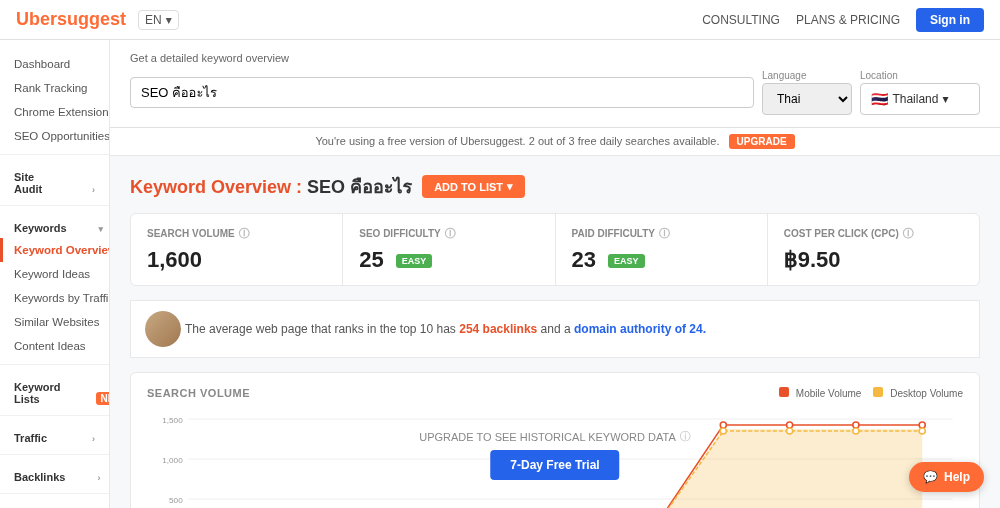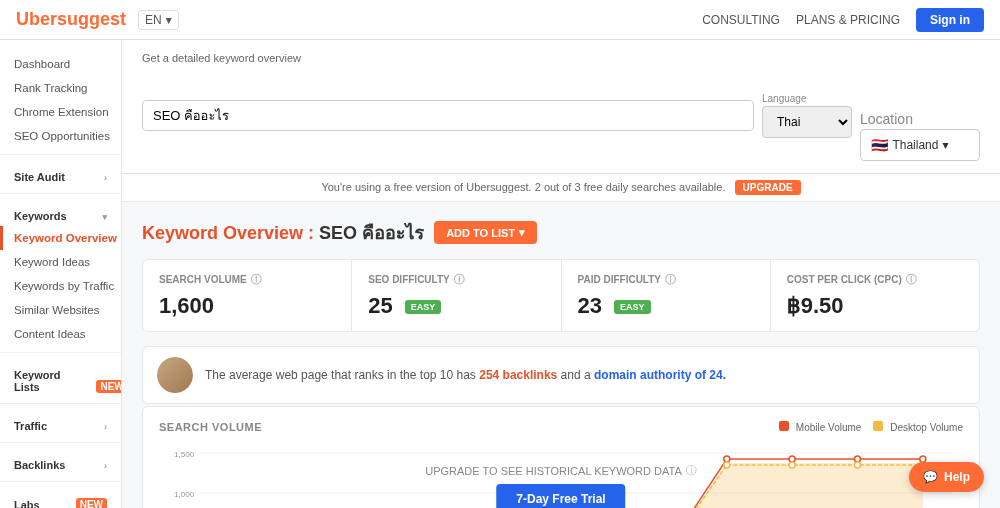--- a/index.html
+++ b/index.html
@@ -11,21 +11,21 @@
     .logo { font-size: 18px; font-weight: 700; color: #ff6b35; }
     .lang-selector { display: flex; align-items: center; gap: 4px; font-size: 12px; color: #555; cursor: pointer; border: 1px solid #ddd; border-radius: 4px; padding: 2px 6px; }
     .topnav-right { display: flex; align-items: center; gap: 16px; }
     .nav-link { font-size: 12px; color: #555; cursor: pointer; font-weight: 500; }
     .signin-btn { background: #2563eb; color: #fff; border: none; border-radius: 4px; padding: 5px 14px; font-size: 12px; font-weight: 600; cursor: pointer; }
 
     
     .main-layout { display: flex; flex: 1; overflow: hidden; }
 
     
-    .sidebar { width: 122px; background: #fff; border-right: 1px solid #e8e8e8; padding: 12px 0; overflow-y: auto; flex-shrink: 0; font-size: 11.5px; }
+    .sidebar { width: 110px; background: #fff; border-right: 1px solid #e8e8e8; padding: 12px 0; overflow-y: auto; flex-shrink: 0; font-size: 11.5px; }
     .sidebar-item { padding: 6px 14px; color: #555; cursor: pointer; white-space: nowrap; }
     .sidebar-item.active { color: #e8512a; font-weight: 600; border-left: 3px solid #e8512a; padding-left: 11px; }
     .sidebar-section { padding: 10px 14px 4px; font-size: 11px; font-weight: 700; color: #333; display: flex; align-items: flex-end; justify-content: space-between; gap: 32px; }
     .sidebar-section .chevron { font-size: 9px; color: #999; }
     .sidebar-divider { height: 1px; background: #f0f0f0; margin: 6px 0; }
     .sidebar-badge { background: #ff6b35; color: #fff; font-size: 10px; font-weight: 700; padding: 1px 4px; border-radius: 3px; margin-left: 4px; }
 
     
     .content { flex: 1; overflow-y: auto; background: #f7f8fa; }
 
@@ -52,21 +52,21 @@
     
     .stats-row { display: flex; gap: 0; margin-bottom: 14px; border: 1px solid #e8e8e8; border-radius: 6px; background: #fff; overflow: hidden; }
     .stat-card { flex: 1; padding: 12px 16px; border-right: 1px solid #e8e8e8; }
     .stat-card:last-child { border-right: none; }
     .stat-label { font-size: 10px; font-weight: 700; color: #888; text-transform: uppercase; display: flex; align-items: center; gap: 4px; margin-bottom: 6px; }
     .stat-value { font-size: 22px; font-weight: 700; color: #222; }
     .stat-badge { display: inline-block; background: #4caf50; color: #fff; font-size: 9px; font-weight: 700; padding: 2px 6px; border-radius: 3px; margin-left: 6px; vertical-align: middle; }
     .stat-info { color: #bbb; font-size: 11px; cursor: help; }
 
     
-    .info-bar { background: #fff; border: 1px solid #e8e8e8; border-radius: 6px; padding: 10px 14px; display: flex; align-items: center; gap: 12px; margin-bottom: 2px; font-size: 12px; color: #555; }
+    .info-bar { background: #fff; border: 1px solid #e8e8e8; border-radius: 1px; padding: 10px 14px; display: flex; align-items: center; gap: 4px; margin-bottom: 14px; font-size: 12px; color: #555; }
     .avatar { width: 36px; height: 36px; border-radius: 50%; background: #ddd; overflow: hidden; flex-shrink: 0; display: flex; align-items: center; justify-content: center; }
     .avatar-img { width: 100%; height: 100%; background: linear-gradient(135deg, #c8a882, #a07850); border-radius: 50%; }
     .info-text .highlight-orange { color: #e8512a; font-weight: 700; }
     .info-text .highlight-blue { color: #2563eb; font-weight: 700; }
 
     
     .chart-section { background: #fff; border: 1px solid #e8e8e8; border-radius: 6px; padding: 14px 16px; }
     .chart-header { display: flex; justify-content: space-between; align-items: center; margin-bottom: 10px; }
     .chart-title { font-size: 11px; font-weight: 700; color: #888; text-transform: uppercase; letter-spacing: 0.5px; }
     .chart-legend { display: flex; gap: 12px; font-size: 10px; color: #666; align-items: center; }
@@ -154,21 +154,21 @@
       <div class="search-row">
         <input class="search-input" type="text" value="SEO คืออะไร" style="">
         <div style="display:flex; flex-direction:column; gap:2px;">
           <span style="font-size:10px; color:#888;">Language</span>
           <select class="lang-select">
             <option>Thai</option>
             <option>English</option>
           </select>
         </div>
         <div style="display:flex; flex-direction:column; gap:2px;">
-          <span style="font-size:14px; color:#888;margin-top:41px;">Location</span>
+          <span style="font-size:10px; color:#888;">Location</span>
           <div class="loc-select">
             <span class="flag">🇹🇭</span>
             <span>Thailand</span>
             <span>▾</span>
           </div>
         </div>
       </div>
     </div>
 
     <div class="banner">

